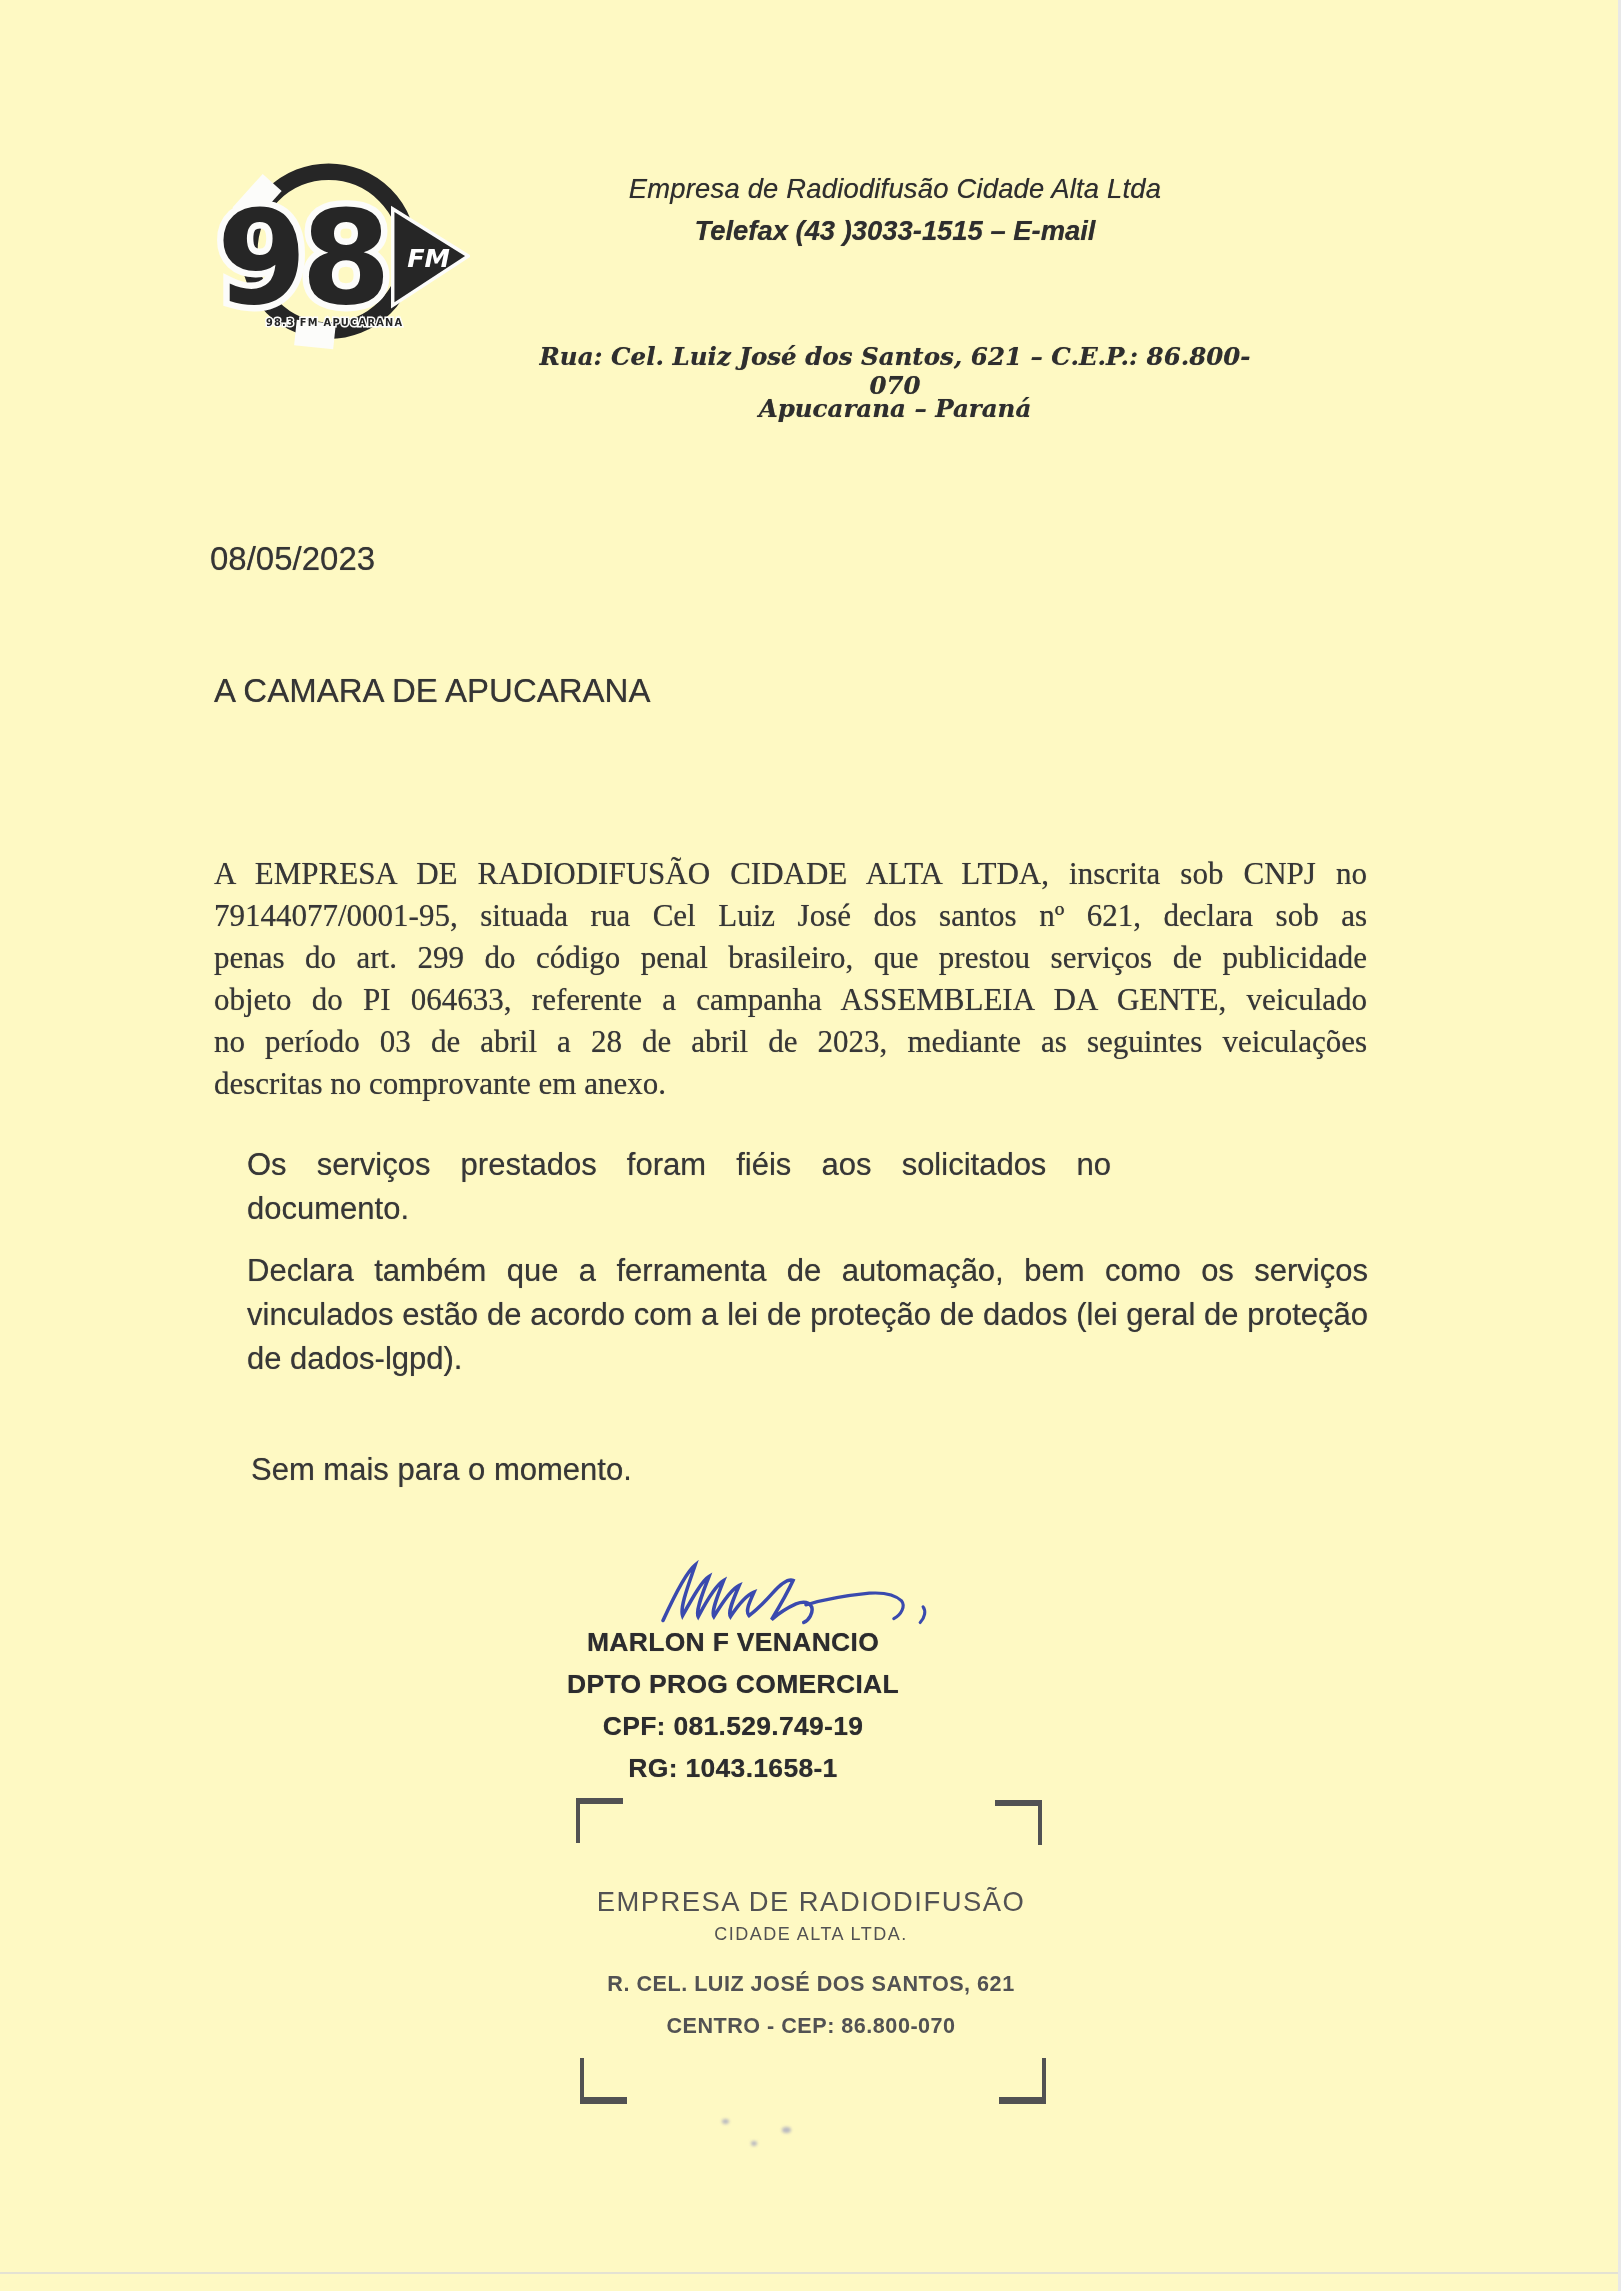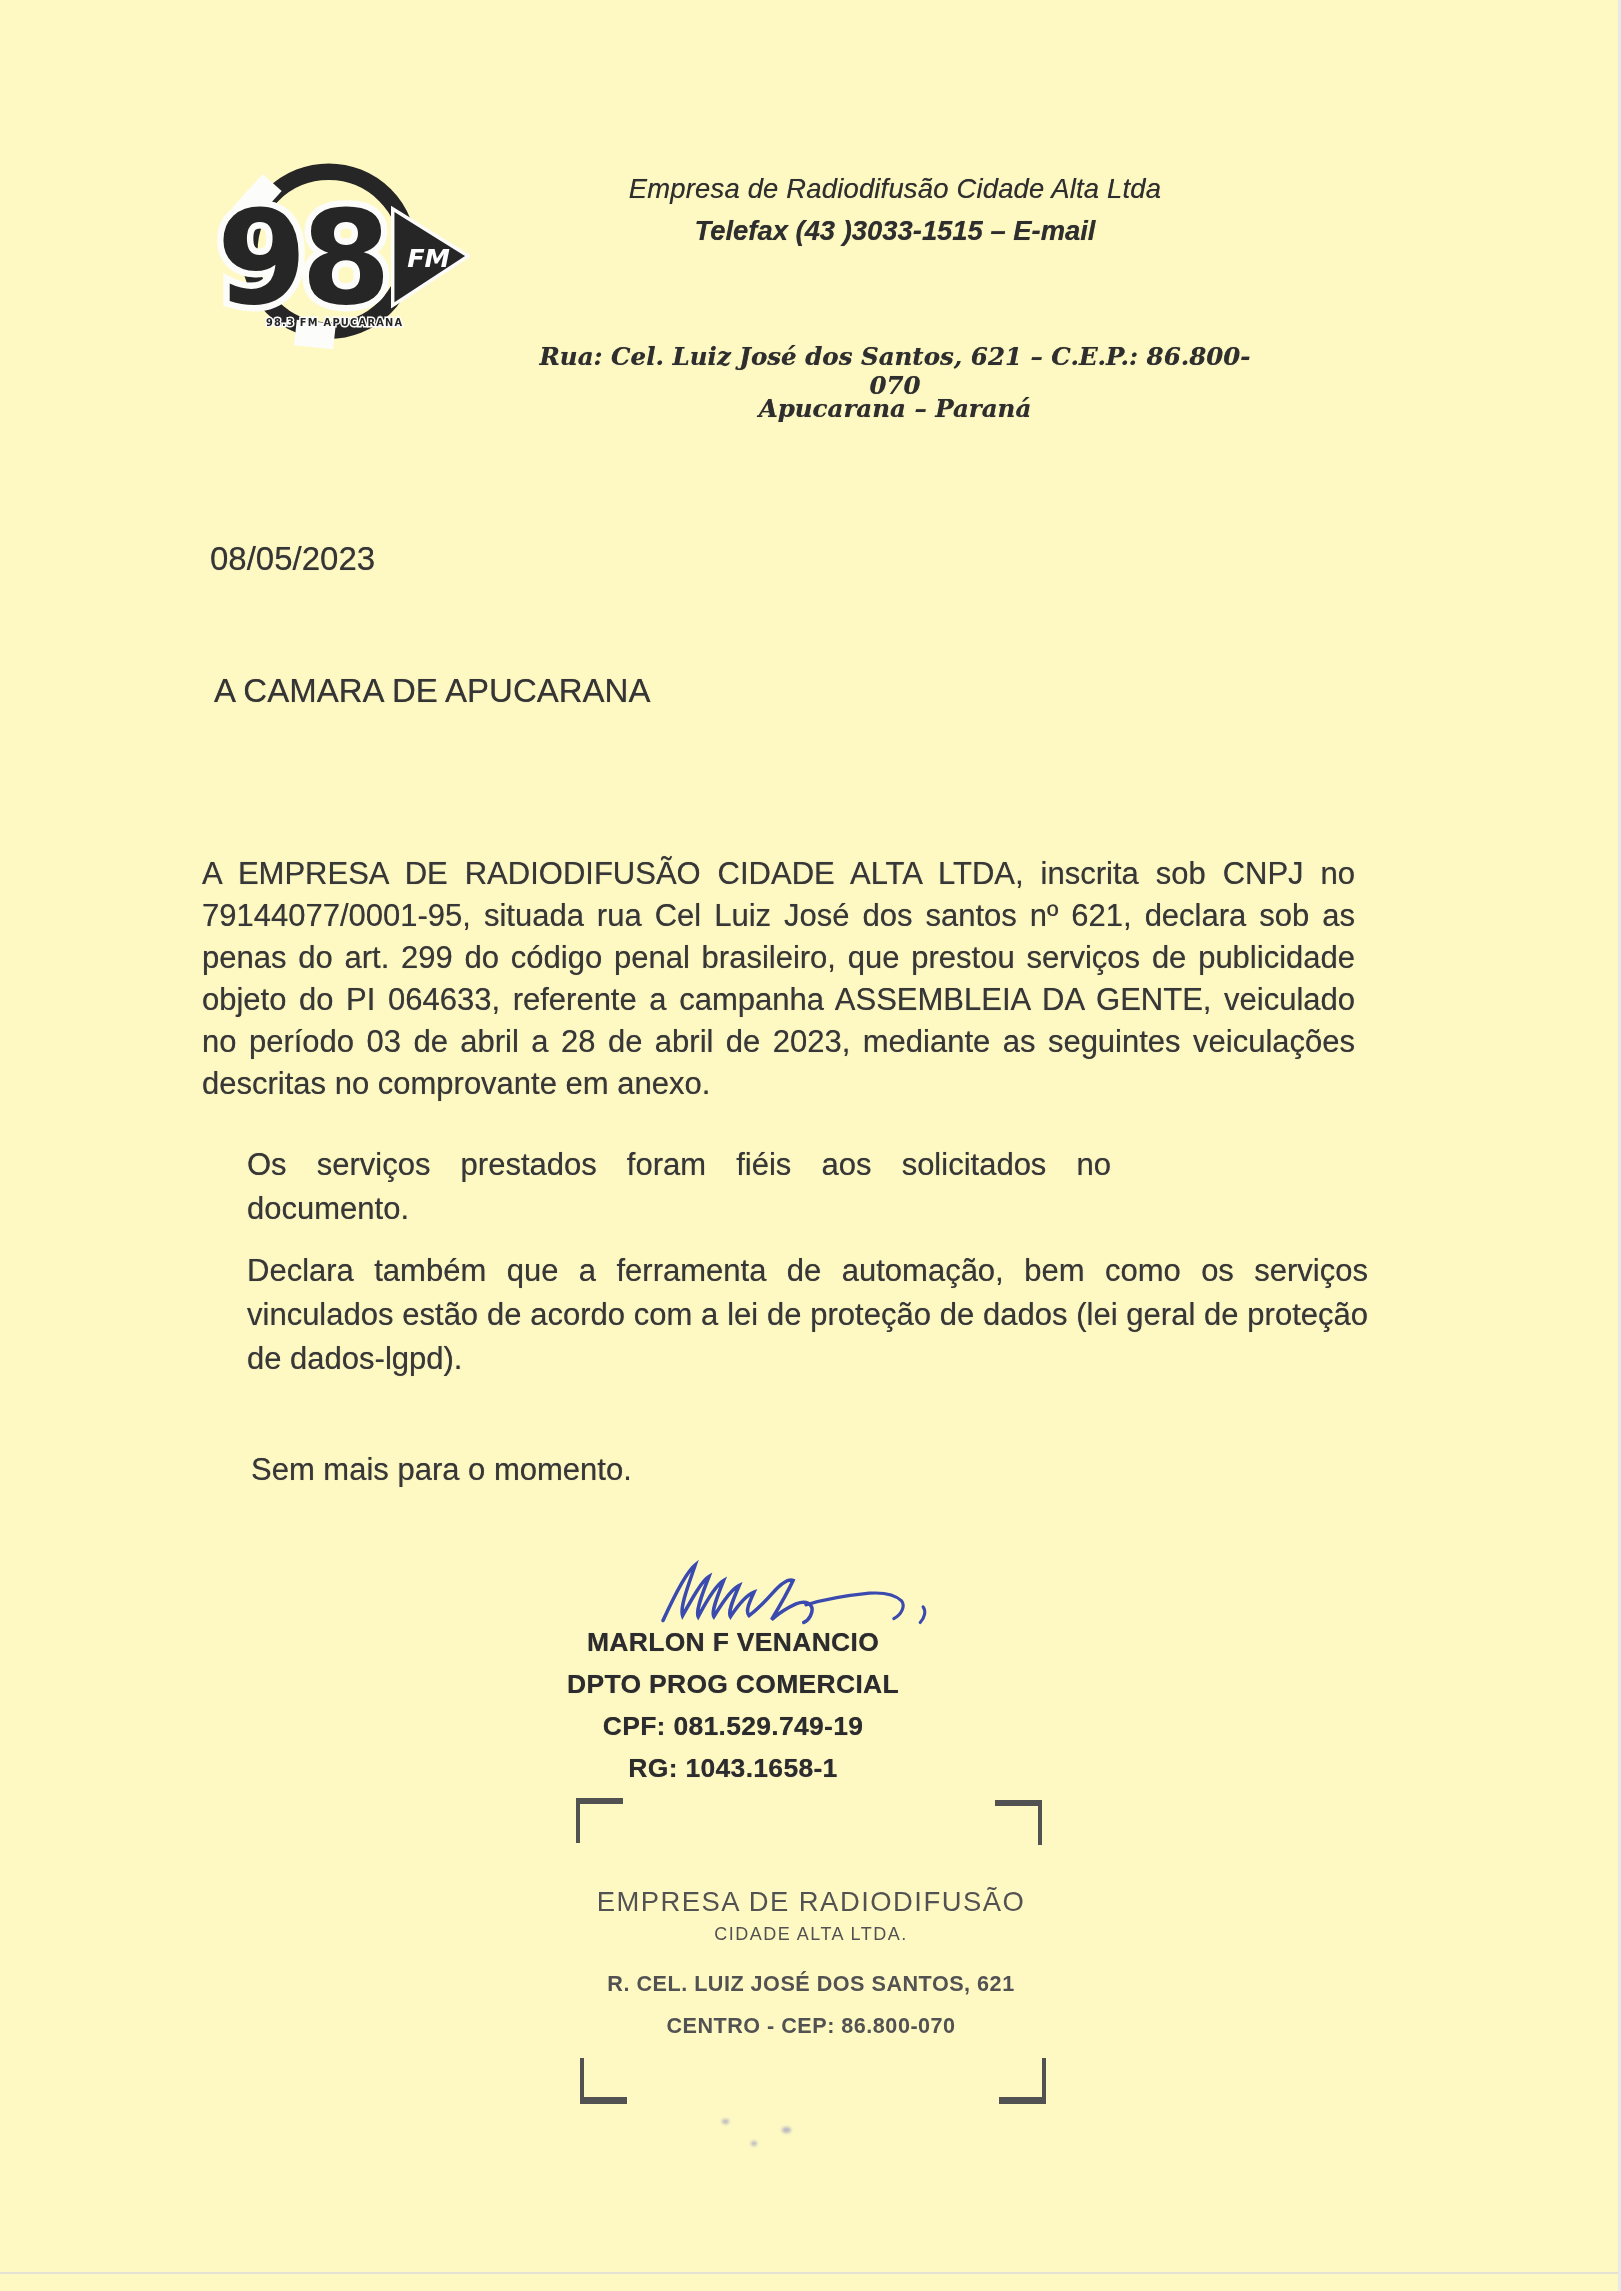--- a/index.html
+++ b/index.html
@@ -17,21 +17,21 @@
   .hdr-company{top:173px;font-size:27.4px;font-style:italic;font-weight:500;letter-spacing:0.2px;}
   .hdr-telefax{top:215px;font-size:27.4px;font-style:italic;font-weight:bold;}
   .hdr-email{top:277px;font-size:33px;font-style:italic;font-weight:bold;letter-spacing:0.2px;}
   .hdr-addr1{top:342px;font-size:24.5px;font-family:"DejaVu Serif", serif;font-style:italic;font-weight:bold;}
   .hdr-addr2{top:394px;font-size:24.5px;font-family:"DejaVu Serif", serif;font-style:italic;font-weight:bold;}
   
   .scan{text-shadow:0 0 0.7px rgba(45,45,45,.65);}
   .date{left:210px;top:540px;font-size:33px;}
   .recipient{left:214px;top:672px;font-size:33px;}
   .para{font-size:31px;line-height:42px;color:#373737;}
-  .p1{left:202px;top:853px;width:1153px;}
+  .p1{left:214px;top:853px;width:1153px;font-family:Liberation Serif, serif;}
   .p2{left:247px;top:1143px;width:864px;line-height:44px;}
   .p3{left:247px;top:1249px;width:1121px;line-height:44px;}
   .jline{text-align:justify;text-align-last:justify;}
   .jline.last{text-align-last:left;}
   .closing{left:251px;top:1449px;font-size:31px;}
   
   .sigblock{left:441px;top:0;width:584px;text-align:center;font-weight:bold;color:#2c2c2e;font-size:26.5px;letter-spacing:0.3px;}
   .sig-name{top:1627px;}
   .sig-dept{top:1669px;}
   .sig-cpf{top:1711px;}

